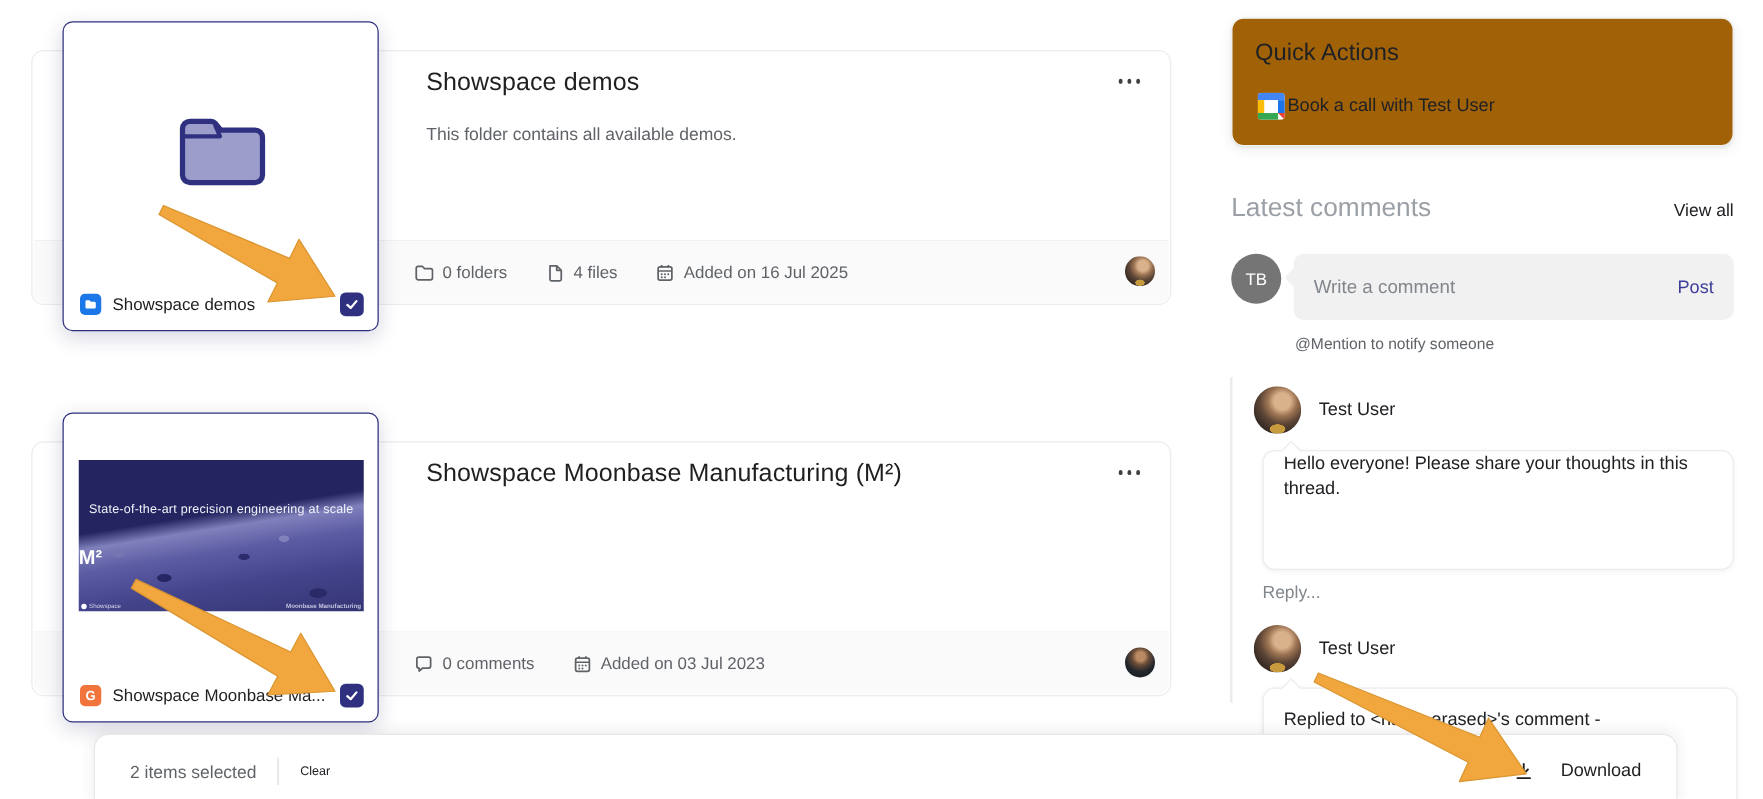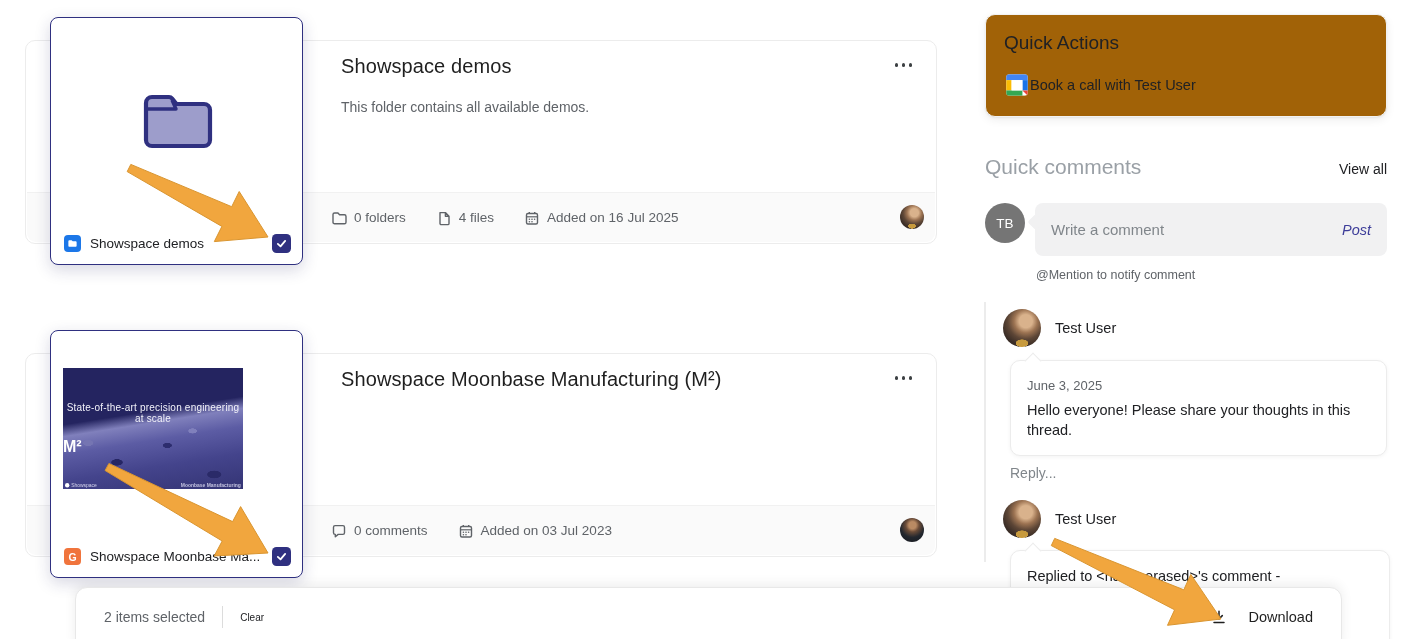--- a/index.html
+++ b/index.html
@@ -33,21 +33,21 @@
   .thumb-label { flex:1; font-size:13.5px; color:#202124; white-space:nowrap; overflow:hidden; }
   .app-icon { width:17px; height:17px; border-radius:4px; flex:0 0 auto;
     display:flex; align-items:center; justify-content:center; }
   .app-icon.blue { background:#1C77E8; }
   .app-icon.orange { background:#F0743C; color:#fff; font-size:10.5px; font-weight:bold; }
   .thumb-check { width:19px; height:19px; border-radius:4.5px; background:#2F3080;
     display:flex; align-items:center; justify-content:center; flex:0 0 auto; cursor:pointer; }
   .big-folder { position:absolute; left:88px; top:70px; }
 
   
-  .slide-thumb { position:absolute; left:12px; top:37px; width:180px; height:121px; overflow:hidden;
+  .slide-thumb { position:absolute; left:12px; top:37px; width:228px; height:121px; overflow:hidden;
     background:
       radial-gradient(18px 10px at 30% 78%, #262664 30%, transparent 34%),
       radial-gradient(14px 8px at 58% 64%, #2d2d6e 30%, transparent 34%),
       radial-gradient(22px 12px at 84% 88%, #2a2a68 30%, transparent 34%),
       radial-gradient(10px 6px at 72% 52%, #8080bc 40%, transparent 45%),
       radial-gradient(12px 7px at 14% 62%, #7575b2 40%, transparent 45%),
       linear-gradient(171deg, #242460 0%, #242460 38%, #8080bc 46%, #5c5ca4 58%, #44448c 76%, #343474 100%); }
   .slide-headline { position:absolute; left:0; right:0; top:34px; text-align:center;
     color:#f2f2fa; font-size:10px; letter-spacing:.2px; }
   .slide-mark { position:absolute; left:0; right:0; top:70px; 
@@ -70,21 +70,21 @@
   .lc-title { font-size:21px; color:#9aa0a6; }
   .lc-viewall { font-size:14px; color:#202124; cursor:pointer; }
 
   .tb-avatar { position:absolute; left:985px; top:203px; width:40px; height:40px; border-radius:50%;
     background:#757575; color:#fff; display:flex; align-items:center; justify-content:center; font-size:13.5px; }
   .composer { position:absolute; left:1035px; top:203px; width:352px; height:53px; background:#f1f1f2;
     border-radius:8px; display:flex; align-items:center; padding:0 16px; }
   .composer::before { content:''; position:absolute; left:-5px; top:13px; width:12px; height:12px;
     background:#f1f1f2; transform:rotate(45deg); border-radius:2px; }
   .composer-placeholder { flex:1; font-size:15px; color:#80868b; cursor:text; }
-  .composer-post { font-size:14.5px; font-weight:500; color:#3D3D99; cursor:pointer;font-style:italic; }
+  .composer-post { font-size:14.5px; font-weight:500; color:#3D3D99; cursor:pointer; }
   .mention-hint { position:absolute; left:1036px; top:268px; font-size:12.5px; color:#5f6368; }
 
   .thread-line { position:absolute; left:984px; top:302px; width:2px; height:260px; background:#ececec; }
   .comment-head { position:absolute; left:1003px; display:flex; align-items:center; gap:14px; }
   .comment-head.c1 { top:309px; } .comment-head.c2 { top:500px; }
   .comment-avatar { width:38px; height:38px; border-radius:50%;
     background: radial-gradient(10px 6px at 50% 90%, #c79a3d 60%, transparent 65%),
       radial-gradient(circle at 60% 32%, #d9b28c 0 19%, #9c7352 34%, #5d4636 52%, #3a2d26 72%, #2c221d 100%); }
   .comment-author { font-size:14.5px; font-weight:500; color:#202124; }
   .bubble { position:absolute; left:1010px; background:#fff; border:1px solid #ececec; border-radius:10px;
@@ -242,39 +242,38 @@
         <rect x="2" y="17" width="15" height="5" fill="#34A853"></rect>
         <path d="M17 17h5v5z" fill="#EA4335"></path>
         <rect x="7" y="7.5" width="10" height="9.5" fill="#fff"></rect>
       </g>
     </svg>
     <span>Book a call with Test User</span>
   </div>
 </div>
 
 <div class="lc-header">
-  <span class="lc-title">Quick comments</span>
+  <span class="lc-title">Latest comments</span>
   <span class="lc-viewall">View all</span>
 </div>
 
 <div class="tb-avatar">TB</div>
 <div class="composer">
   <span class="composer-placeholder">Write a comment</span>
   <span class="composer-post">Post</span>
 </div>
-<div class="mention-hint">@Mention to notify comment</div>
+<div class="mention-hint">@Mention to notify someone</div>
 
 <div class="thread-line"></div>
 
 <div class="comment-head c1">
   <div class="comment-avatar"></div>
   <span class="comment-author">Test User</span>
 </div>
 <div class="bubble b1">
-  <div class="bubble-date">June 3, 2025</div>
   <div class="bubble-body">Hello everyone! Please share your thoughts in this thread.</div>
 </div>
 <div class="reply-link">Reply...</div>
 
 <div class="comment-head c2">
   <div class="comment-avatar"></div>
   <span class="comment-author">Test User</span>
 </div>
 <div class="bubble b2">
   <div class="bubble-body">Replied to &lt;name erased&gt;'s comment -</div>

